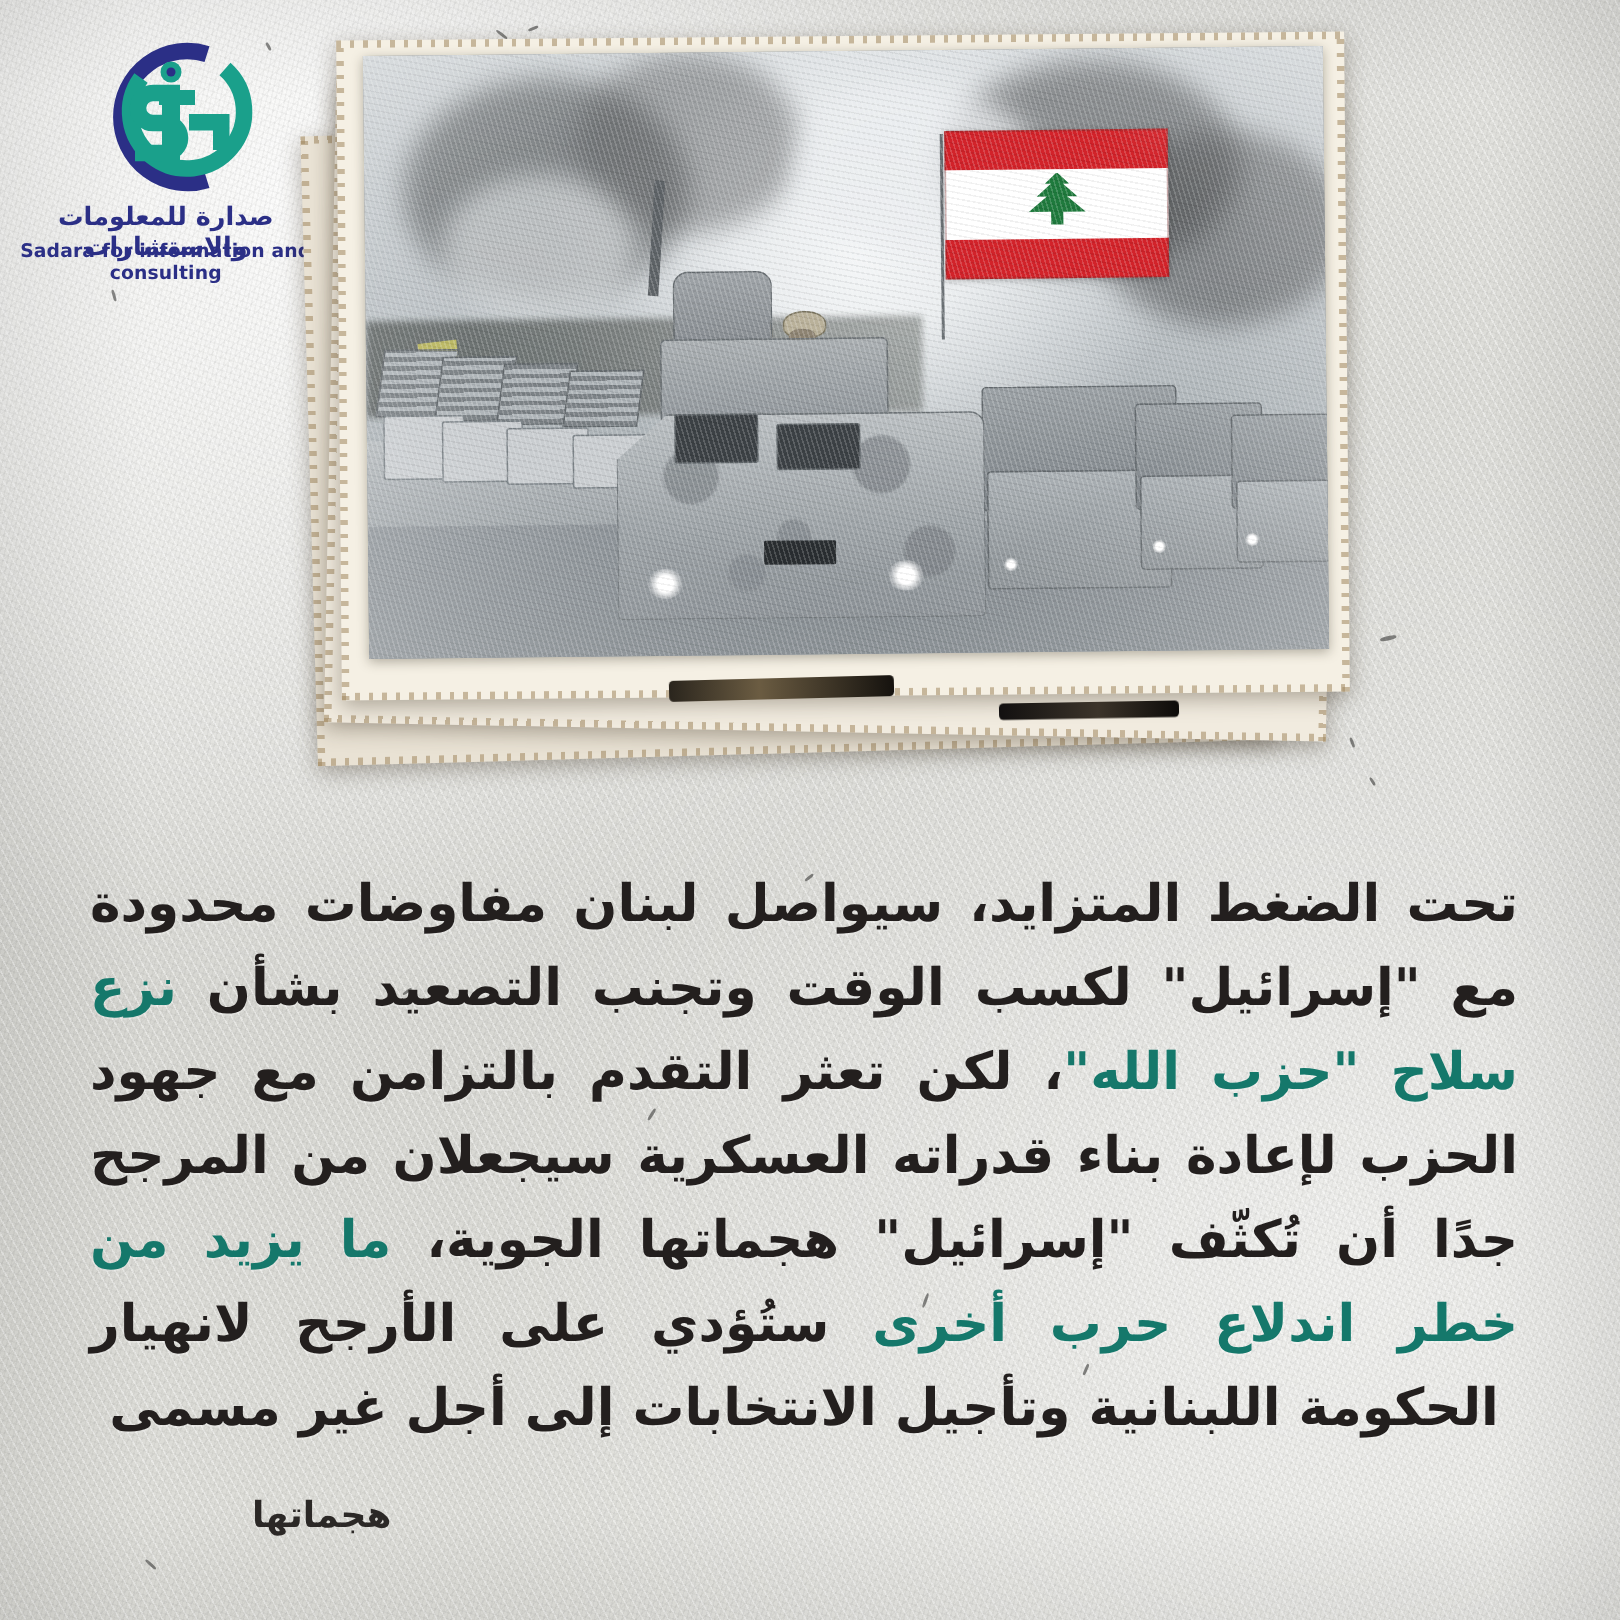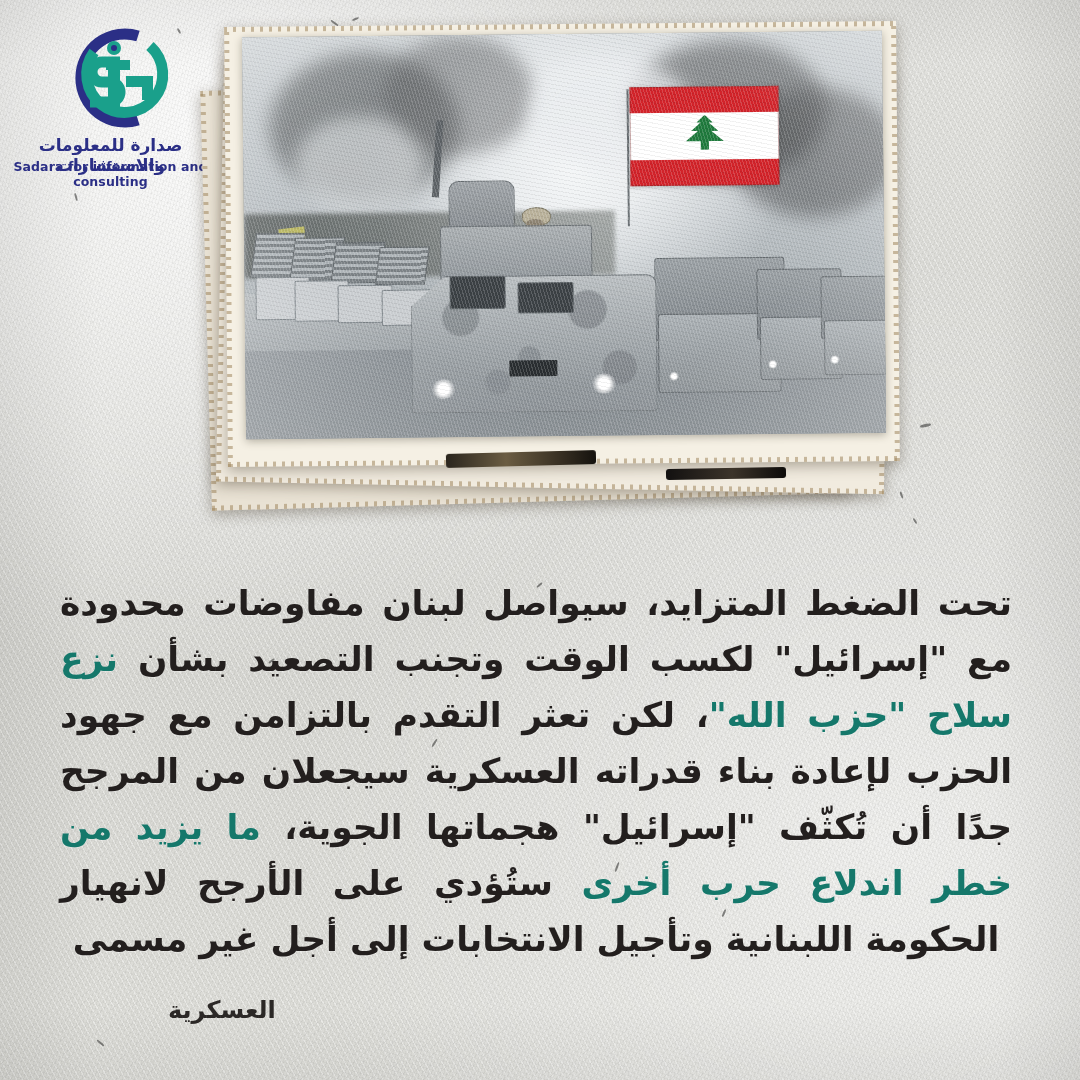--- a/index.html
+++ b/index.html
@@ -323,14 +323,14 @@
         <div class="hlamp hl2"></div>
       </div>
 
       <div class="photo-grain"></div>
       <div class="photo-fade"></div>
     </div>
   </div>
 
   <p class="copy" id="copy" style="color: rgb(35, 31, 30);"><span>تحت الضغط المتزايد، سيواصل لبنان مفاوضات محدودة مع "إسرائيل" لكسب الوقت وتجنب التصعيد بشأن </span><span class="hl" style="color: rgb(21, 120, 107);">نزع سلاح "حزب الله"</span><span>، لكن تعثر التقدم بالتزامن مع جهود الحزب لإعادة بناء قدراته العسكرية سيجعلان من المرجح جدًا أن تُكثّف "إسرائيل" هجماتها الجوية، </span><span class="hl" style="color: rgb(21, 120, 107);">ما يزيد من خطر اندلاع حرب أخرى</span><span> ستُؤدي على الأرجح لانهيار الحكومة اللبنانية وتأجيل الانتخابات إلى أجل غير مسمى</span></p>
 
-  <div class="credit">العسكرية</div>
+  <div class="credit">هجماتها</div>
 </div>
 
 </body></html>

